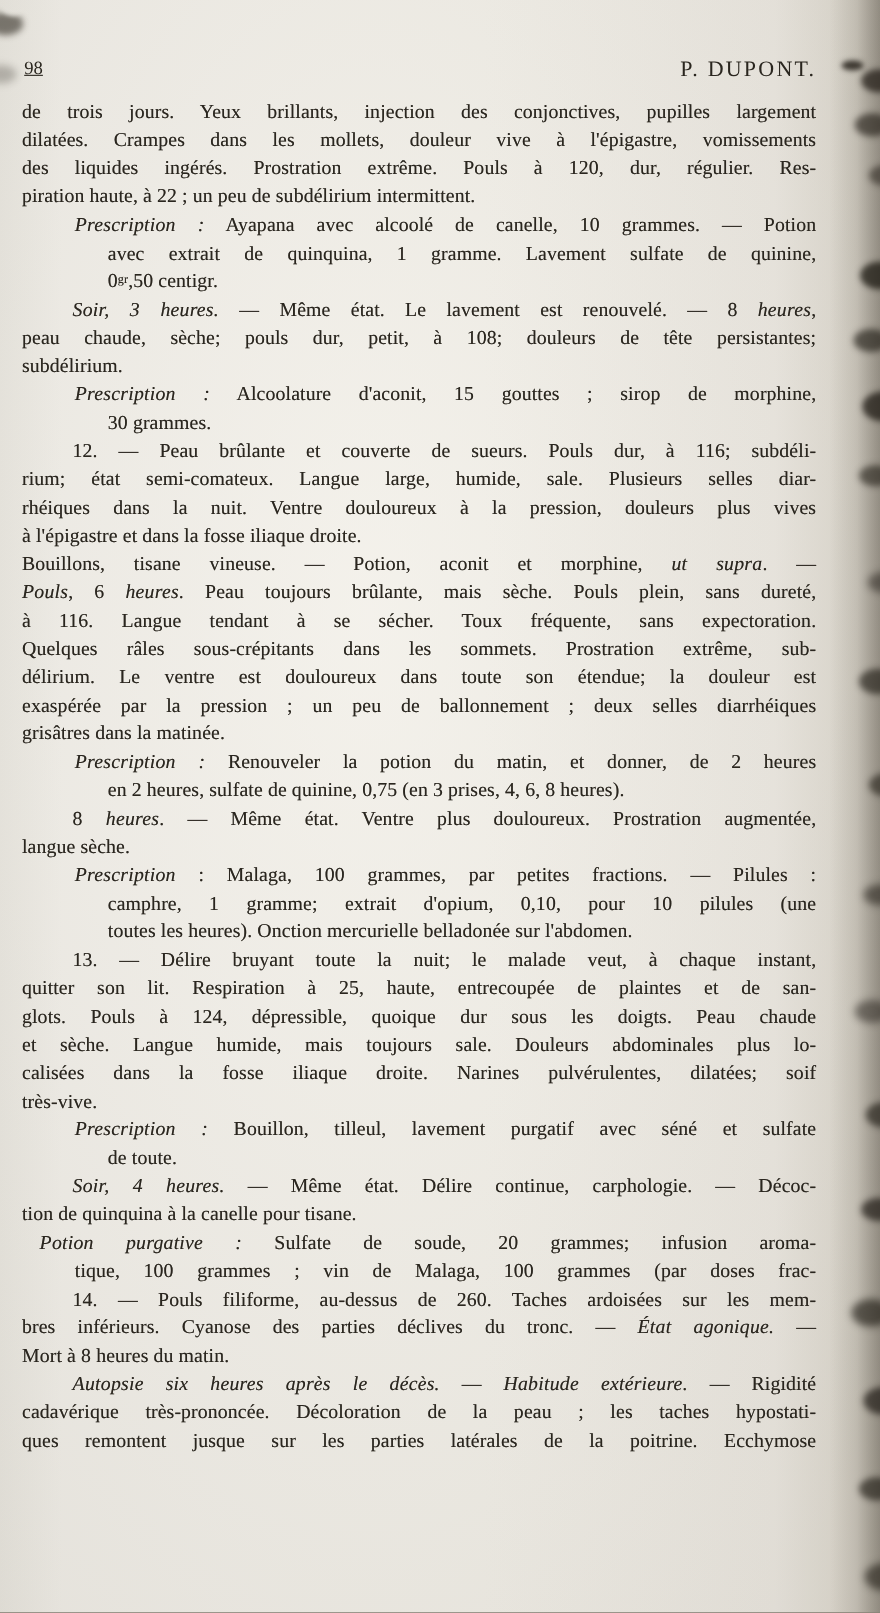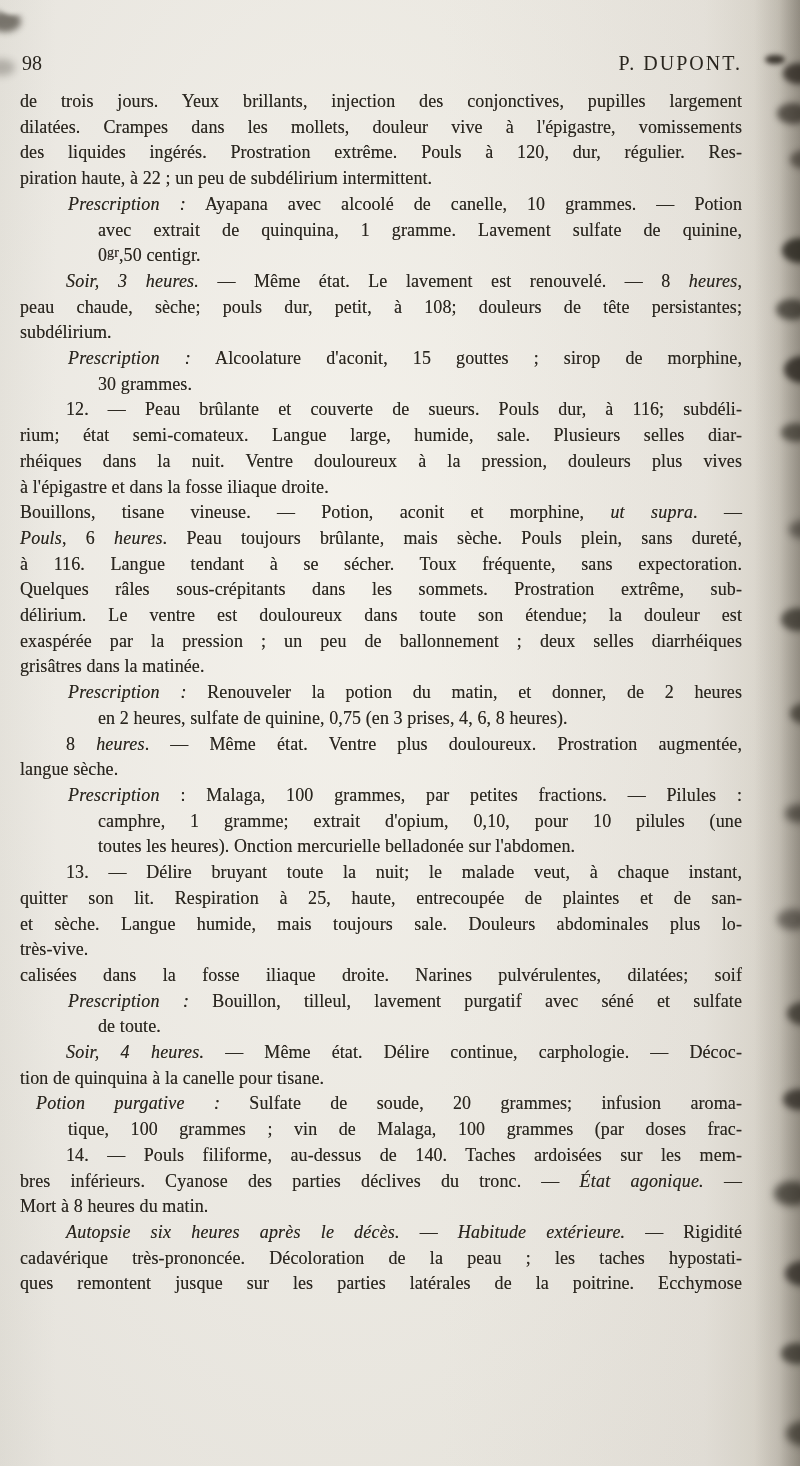--- a/index.html
+++ b/index.html
@@ -8,37 +8,37 @@
     width:800px;height:1466px;
     overflow:hidden;
     background:
       radial-gradient(ellipse at 42% 38%, rgba(255,255,255,0.20), rgba(0,0,0,0.05) 90%),
       linear-gradient(90deg,#e9e6de 0%,#f1eee7 7%,#f1eee6 55%,#ece8e0 88%,#ddd8cd 97%,#cfc9bd 100%);
     font-family:"Liberation Serif","DejaVu Serif",serif;
     color:#2a261f;
   }
   
   .header{position:absolute;top:52px;left:20px;width:722px;height:24px;}
-  .pagenum{position:absolute;left:2px;top:0;font-size:20px;}
+  .pagenum{position:absolute;left:2px;top:0;font-size:17px;text-decoration:underline;}
   .running{display:block;text-align:right;font-size:20px;letter-spacing:2px;}
   
   .text{
     position:absolute;top:89px;left:20px;width:722px;
     font-size:18px;line-height:25.7px;letter-spacing:0.1px;
     text-shadow:0 0 0.5px rgba(42,38,31,0.55);
     font-family:Liberation Serif, serif;
   }
   .ln{text-align:justify;text-align-last:justify;}
   .ln.e{text-align-last:left;}
   .l1{text-indent:46px;}
   .lp{text-indent:48px;}
   .lpc{padding-left:78px;}
   .lq{text-indent:16px;}
   .lqc{padding-left:48px;}
-  .ln sup{font-size:14px;line-height:0;vertical-align:4px;}
+  .ln sup{font-size:11px;line-height:0;vertical-align:4px;}
   .ln i{letter-spacing:0.2px;}
   
   .gutter{
     position:absolute;top:0;right:0;width:46px;height:100%;
     background:linear-gradient(90deg,rgba(110,102,88,0) 0%,rgba(95,88,76,0.16) 55%,rgba(66,60,50,0.40) 100%);
     pointer-events:none;
   }
   .scan-blobs{
     position:absolute;top:0;left:0;width:26px;height:15px;border-radius:50%;
     background:transparent;filter:blur(2px);pointer-events:none;
@@ -100,30 +100,31 @@
       <div class="ln l0 e">grisâtres dans la matinée.</div>
       <div class="ln lp"><i>Prescription :</i> Renouveler la potion du matin, et donner, de 2 heures</div>
       <div class="ln lpc e">en 2 heures, sulfate de quinine, 0,75 (en 3 prises, 4, 6, 8 heures).</div>
       <div class="ln l1">8 <i>heures</i>. — Même état. Ventre plus douloureux. Prostration augmentée,</div>
       <div class="ln l0 e">langue sèche.</div>
       <div class="ln lp"><i>Prescription</i> : Malaga, 100 grammes, par petites fractions. — Pilules :</div>
       <div class="ln lpc">camphre, 1 gramme; extrait d'opium, 0,10, pour 10 pilules (une</div>
       <div class="ln lpc e">toutes les heures). Onction mercurielle belladonée sur l'abdomen.</div>
       <div class="ln l1">13. — Délire bruyant toute la nuit; le malade veut, à chaque instant,</div>
       <div class="ln l0">quitter son lit. Respiration à 25, haute, entrecoupée de plaintes et de san-</div>
+      <div class="ln l0">glots. Pouls à 124, dépressible, quoique dur sous les doigts. Peau chaude</div>
       <div class="ln l0">et sèche. Langue humide, mais toujours sale. Douleurs abdominales plus lo-</div>
+      <div class="ln l0">calisées dans la fosse iliaque droite. Narines pulvérulentes, dilatées; soif</div>
       <div class="ln l0 e">très-vive.</div>
-      <div class="ln l0">calisées dans la fosse iliaque droite. Narines pulvérulentes, dilatées; soif</div>
       <div class="ln lp"><i>Prescription :</i> Bouillon, tilleul, lavement purgatif avec séné et sulfate</div>
       <div class="ln lpc e">de toute.</div>
       <div class="ln l1"><i>Soir, 4 heures.</i> — Même état. Délire continue, carphologie. — Décoc-</div>
       <div class="ln l0 e">tion de quinquina à la canelle pour tisane.</div>
       <div class="ln lq"><i>Potion purgative :</i> Sulfate de soude, 20 grammes; infusion aroma-</div>
       <div class="ln lqc">tique, 100 grammes ; vin de Malaga, 100 grammes (par doses frac-</div>
-      <div class="ln l1">14. — Pouls filiforme, au-dessus de 140. Taches ardoisées sur les mem-</div>
+      <div class="ln l1">14. — Pouls filiforme, au-dessus de 260. Taches ardoisées sur les mem-</div>
       <div class="ln l0">bres inférieurs. Cyanose des parties déclives du tronc. — <i>État agonique.</i> —</div>
       <div class="ln l0 e">Mort à 8 heures du matin.</div>
       <div class="ln l1"><i>Autopsie six heures après le décès.</i> — <i>Habitude extérieure.</i> — Rigidité</div>
       <div class="ln l0">cadavérique très-prononcée. Décoloration de la peau ; les taches hypostati-</div>
       <div class="ln l0">ques remontent jusque sur les parties latérales de la poitrine. Ecchymose</div>
     </div>
   <div class="gutter"></div>
   <div class="scan-blobs"></div>
 </div>
 

